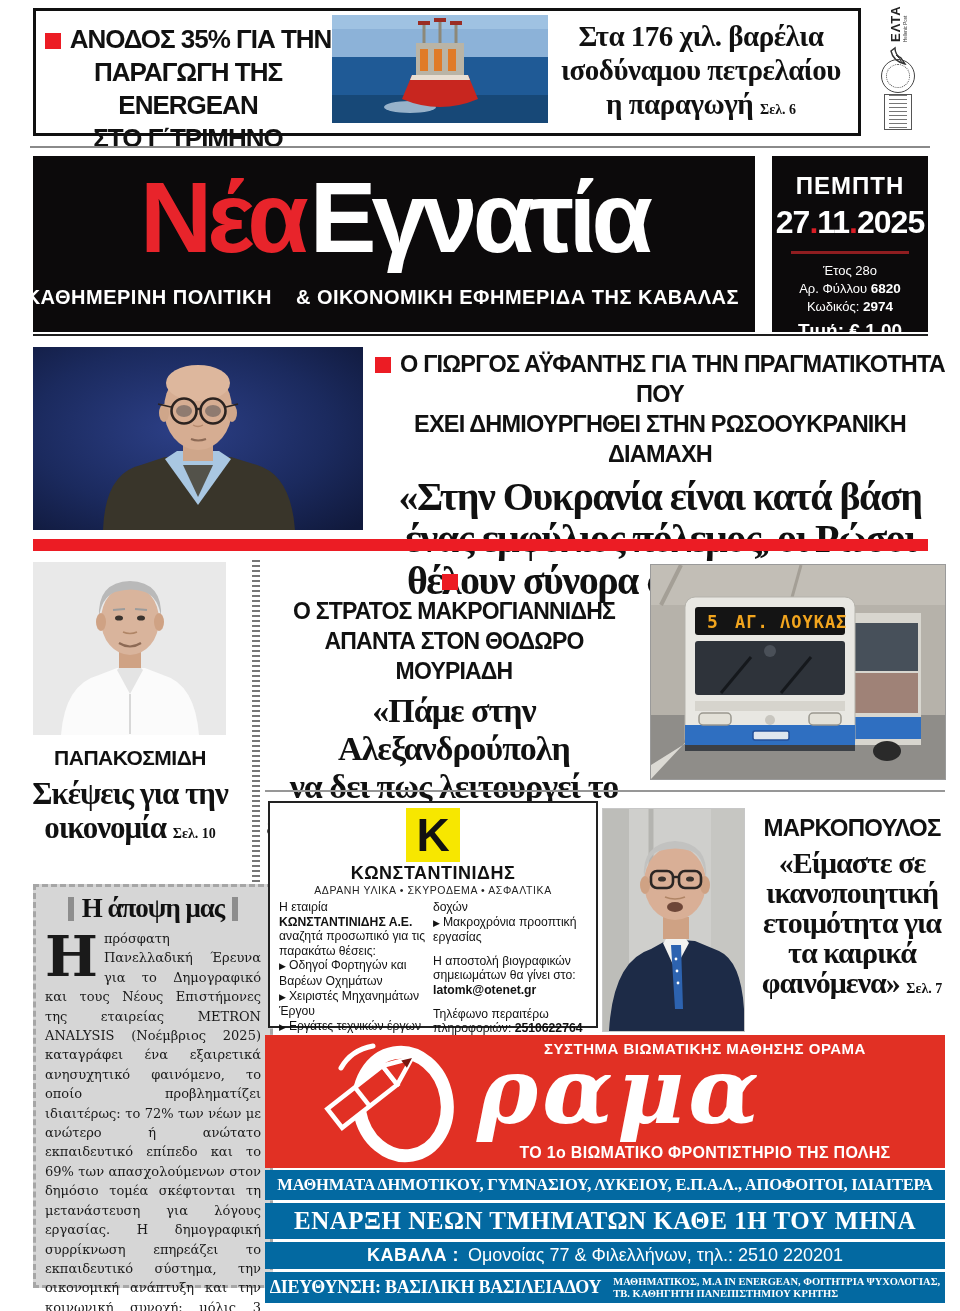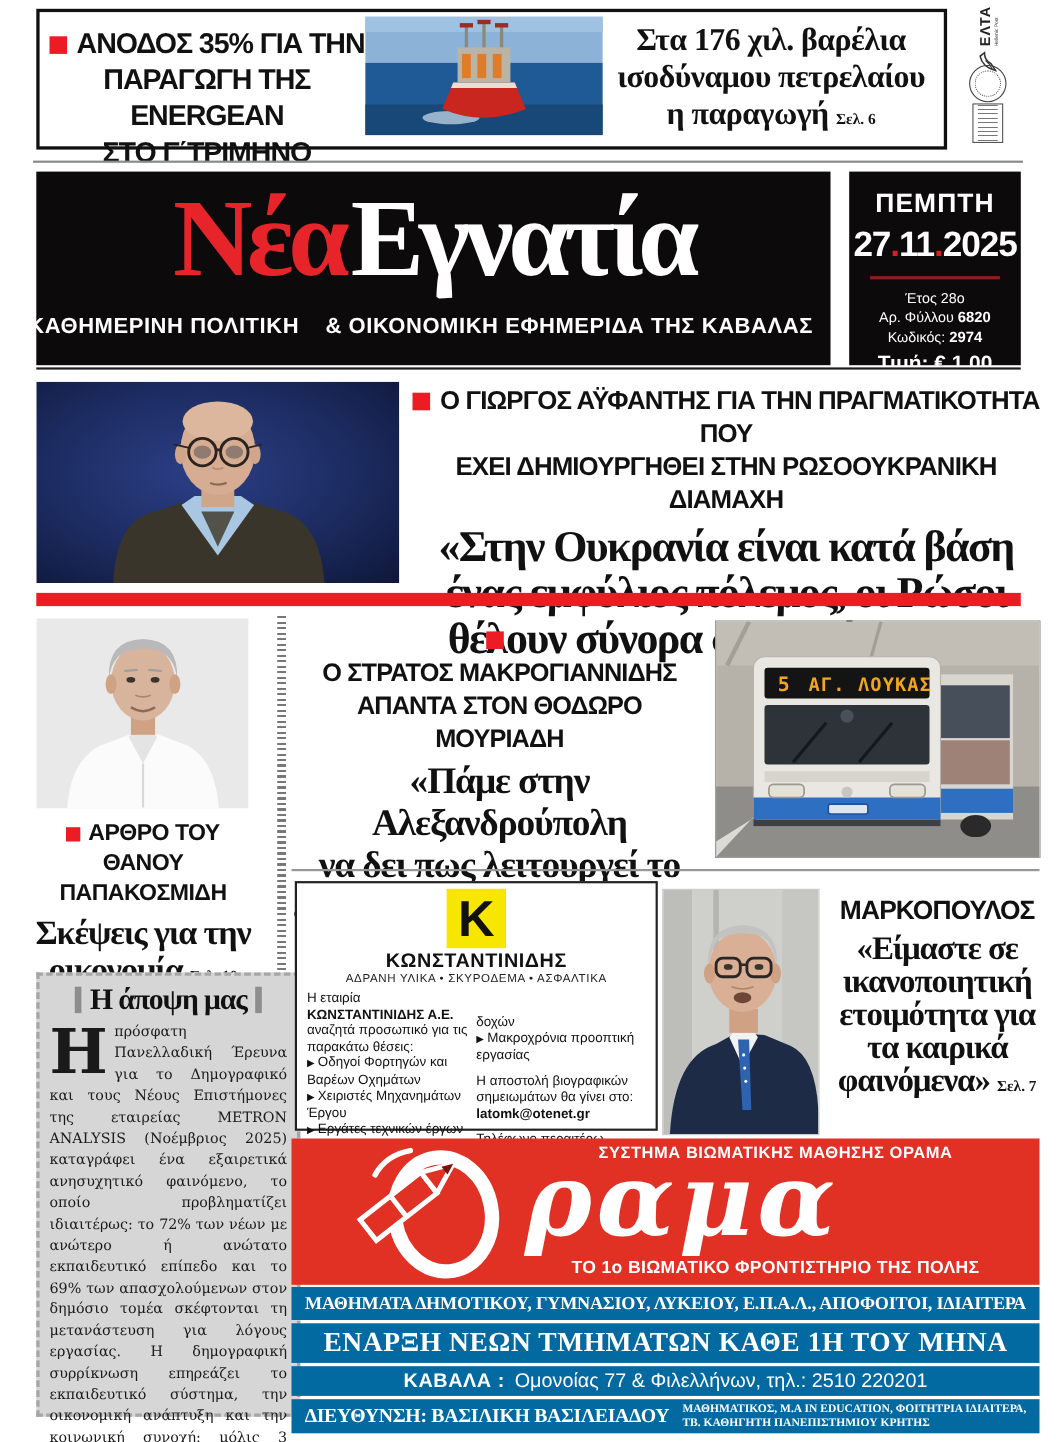--- a/index.html
+++ b/index.html
@@ -28,21 +28,21 @@
      background:repeating-linear-gradient(to bottom,#777 0 1px,transparent 1px 4px);background-size:70% 100%;background-repeat:no-repeat;background-position:center;}
 
   .hr1{left:30px;top:146px;width:900px;height:2px;background:#8a8a8a;}
   .hr2{left:33px;top:334px;width:895px;height:2px;background:#1d1d1d;}
   .hr3{left:265px;top:790px;width:680px;height:2px;background:#979797;}
   .redbar{left:33px;top:539px;width:895px;height:12px;background:#ec1c24;}
 
   
   .masthead{left:33px;top:156px;width:722px;height:176px;background:#0c0a0b;}
   .mh-title{position:absolute;top:2px;left:0;right:0;text-align:center;
-     font-family:Liberation Serif, serif;font-weight:bold;font-size:100px;line-height:118px;letter-spacing:-5px;}
+     font-family:Liberation Sans, sans-serif;font-weight:bold;font-size:100px;line-height:118px;letter-spacing:-5px;}
   .mh-red{color:#e8242b;}
   .mh-white{color:#ffffff;margin-left:6px;}
   .mh-sub{position:absolute;bottom:12px;left:0;right:16px;display:flex;justify-content:flex-end;align-items:center;gap:12px;
      color:#fff;font-weight:bold;font-size:20px;letter-spacing:0.5px;white-space:nowrap;}
   .mh-block{display:inline-block;width:21px;height:46px;background:#fff;transform:translateY(-6px);}
 
   .datebox{left:772px;top:156px;width:156px;height:176px;background:#0c0a0b;color:#fff;text-align:center;}
   .db-day{margin-top:16px;font-weight:bold;font-size:24px;letter-spacing:1px;}
   .db-date{margin-top:4px;font-weight:bold;font-size:32px;letter-spacing:-1px;}
   .db-dot{color:#d91e26;}
@@ -80,21 +80,21 @@
   .ob-bar{display:inline-block;width:6px;height:24px;background:#8d8d8d;}
   .ob-body{margin-top:5px;font-family:"DejaVu Serif",serif;font-size:13px;line-height:19.4px;text-align:justify;color:#1a1a1a;}
   .ob-drop{float:left;font-family:"DejaVu Serif",serif;font-weight:bold;font-size:56px;line-height:46px;margin:4px 6px 0 0;}
 
   
   .konad{left:268px;top:801px;width:330px;height:227px;border:2px solid #222;background:#fff;box-sizing:border-box;}
   .k-logo{position:absolute;left:50%;top:5px;transform:translateX(-50%);width:54px;height:54px;background:#f7e700;
           display:flex;align-items:center;justify-content:center;font-weight:bold;font-size:46px;color:#111;}
   .k-company{position:absolute;top:60px;left:0;right:0;text-align:center;font-weight:bold;font-size:18px;letter-spacing:0.5px;}
   .k-tag{position:absolute;top:81px;left:0;right:0;text-align:center;font-size:10.5px;letter-spacing:0.6px;color:#222;}
-  .k-cols{position:absolute;top:97px;left:9px;right:9px;display:flex;font-size:12.2px;line-height:14.6px;text-align:left;align-items:center;}
+  .k-cols{position:absolute;top:97px;left:9px;right:9px;display:flex;font-size:12.2px;line-height:14.6px;text-align:left;}
   .k-col{flex:1;}
   .k-b{display:block;}
   .tri{font-size:9px;margin-right:3px;}
   .k-off{display:block;text-align:center;font-weight:bold;text-decoration:underline;}
   .k-gap{display:block;height:9px;}
 
   
   .mk-photo{left:602px;top:808px;width:143px;height:224px;border:1px solid #c7c7c7;box-sizing:border-box;}
   .mk-text{left:750px;top:812px;width:204px;text-align:center;}
   .mk-kicker{font-weight:bold;font-size:24px;line-height:31px;letter-spacing:-0.8px;}
@@ -254,21 +254,20 @@
       <ellipse cx="86" cy="56" rx="4" ry="2.6" fill="#3a332e"></ellipse>
       <ellipse cx="108" cy="56" rx="4" ry="2.6" fill="#3a332e"></ellipse>
       <line x1="80" y1="48" x2="92" y2="47" stroke="#9c9c9c" stroke-width="2"></line>
       <line x1="102" y1="47" x2="114" y2="48" stroke="#9c9c9c" stroke-width="2"></line>
       <path d="M90 70 Q97 73 104 70" fill="none" stroke="#b08566" stroke-width="1.6"></path>
       <path d="M86 81 Q97 88 108 81" fill="none" stroke="#8d6a55" stroke-width="2.2"></path>
     </svg>
   </div>
   <div class="abs lc-text">
     <div class="lc-kicker">
-      <div><span class="rsq sm"></span><span>ΑΡΘΡΟ ΤΟΥ ΘΑΝΟΥ</span></div>
       <div>ΠΑΠΑΚΟΣΜΙΔΗ</div>
     </div>
     <div class="lc-head">
       <div>Σκέψεις για την</div>
       <div><span>οικονομία</span> <span class="pref">Σελ. 10</span></div>
     </div>
   </div>
 
   <div class="abs vdiv"></div>
 
@@ -424,18 +423,18 @@
   <div class="abs bar bar2">
       <span>ΕΝΑΡΞΗ ΝΕΩΝ ΤΜΗΜΑΤΩΝ ΚΑΘΕ 1Η ΤΟΥ ΜΗΝΑ</span>
     </div>
   <div class="abs bar bar3">
     <span class="b3l">ΚΑΒΑΛΑ :</span>
     <span>Ομονοίας 77 &amp; Φιλελλήνων, τηλ.: 2510 220201</span>
   </div>
   <div class="abs bar bar4">
     <span class="b4l">ΔΙΕΥΘΥΝΣΗ: ΒΑΣΙΛΙΚΗ ΒΑΣΙΛΕΙΑΔΟΥ</span>
     <span class="b4r">
-      <span>ΜΑΘΗΜΑΤΙΚΟΣ, M.A IN EDUCATION, ΦΟΙΤΗΤΡΙΑ ΙΔΙΑΙΤΕΡΑ,</span><br>
+      <span>ΜΑΘΗΜΑΤΙΚΟΣ, M.A IN ENERGEAN, ΦΟΙΤΗΤΡΙΑ ΨΥΧΟΛΟΓΙΑΣ,</span><br>
       <span>ΤΒ. ΚΑΘΗΓΗΤΗ ΠΑΝΕΠΙΣΤΗΜΙΟΥ ΚΡΗΤΗΣ</span>
     </span>
   </div>
 
 </div>
 
 </body></html>

